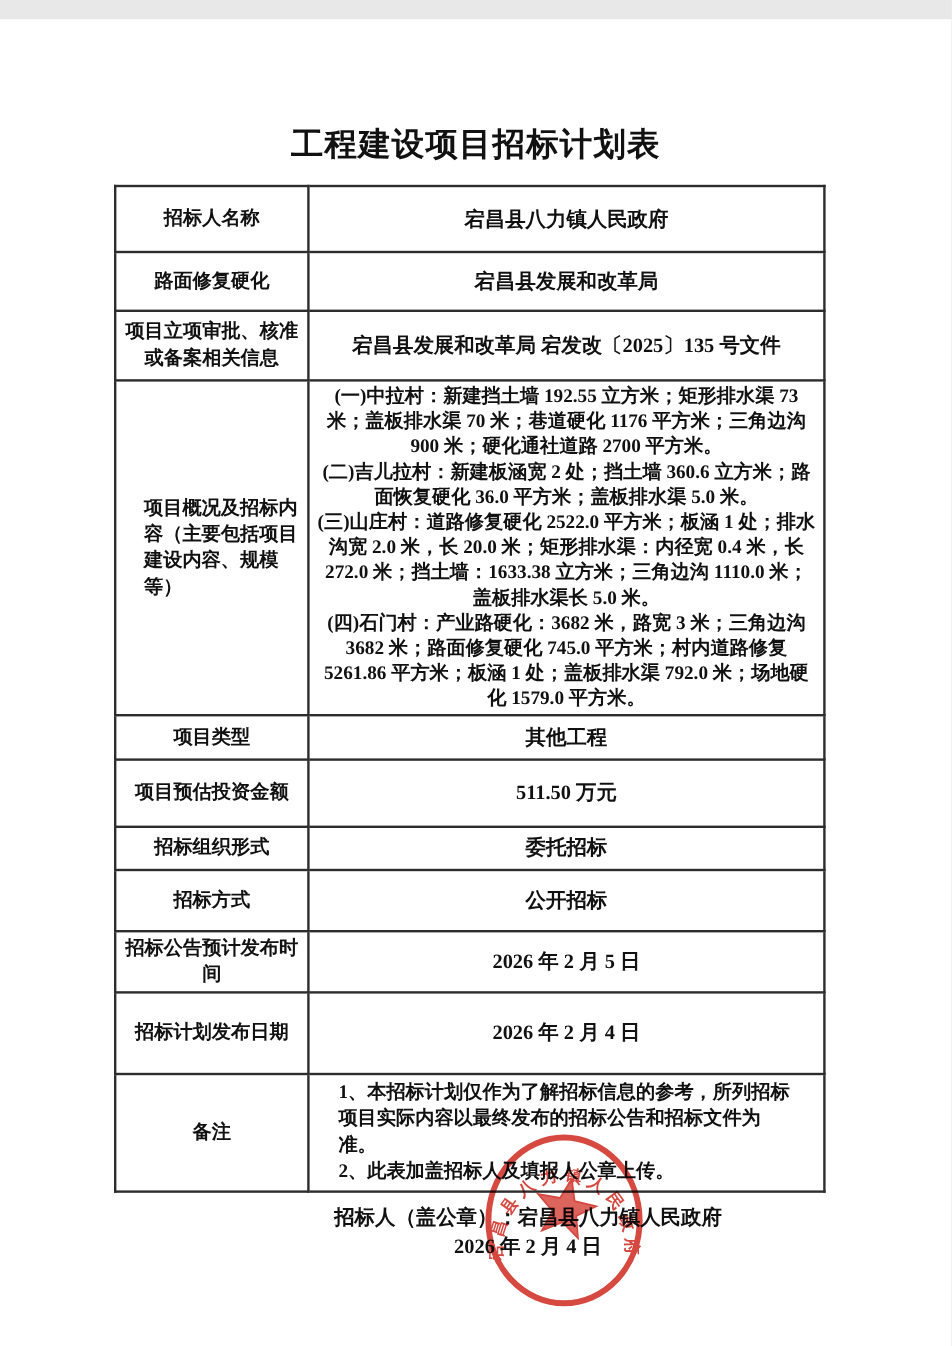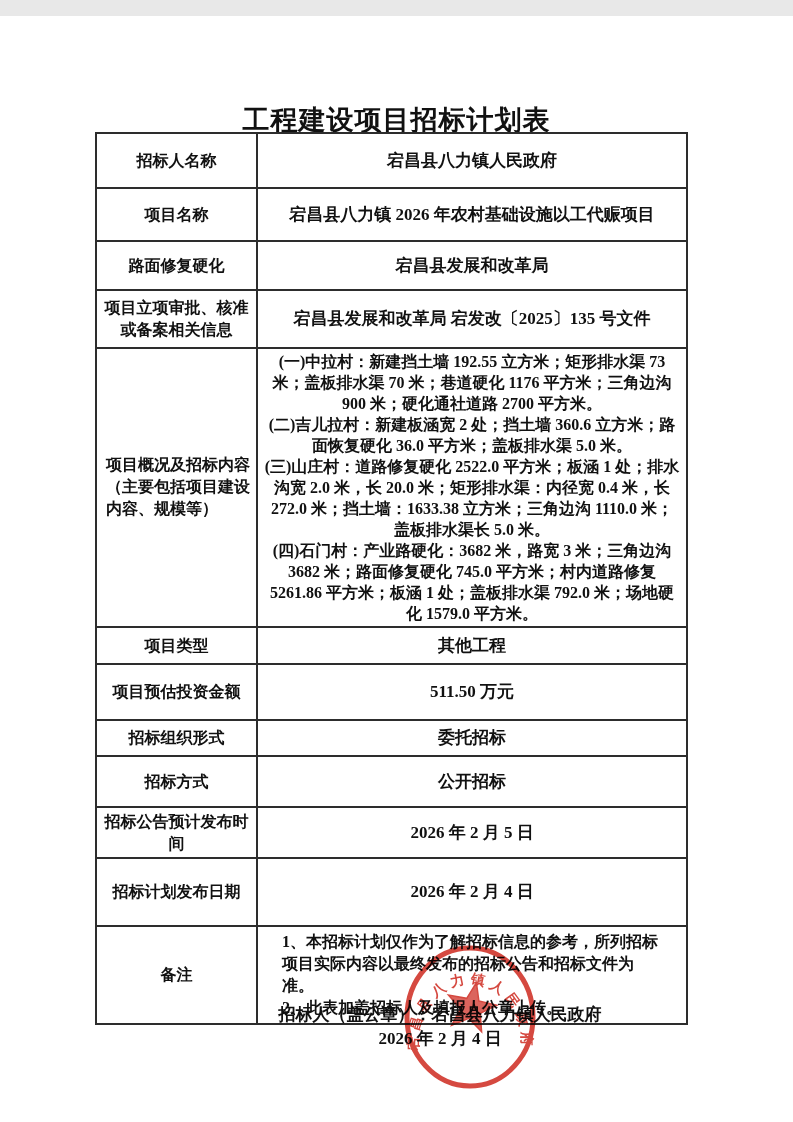--- a/index.html
+++ b/index.html
@@ -6,37 +6,37 @@
   .page {
     position:relative; width:793px; height:1122px; margin:16px auto;
     background:#ffffff; overflow:hidden;
     font-family:"Liberation Serif","DejaVu Serif",serif; color:#111;
   }
   .doc-title {
     position:absolute; top:86px; left:0; width:100%;
     text-align:center; font-size:27px; font-weight:700; letter-spacing:1px;
   }
   table.plan {
-    position:absolute; left:95px; top:116px; width:591px;
+    position:absolute; left:95px; top:138px; width:591px;
     border-collapse:collapse; table-layout:fixed;
   }
   table.plan th, table.plan td {
     border:2px solid #2d2d2d; font-weight:700; vertical-align:middle;
     overflow:hidden;
   }
   table.plan th {
     font-size:16px; text-align:center; padding:2px 5px; line-height:22px;
     font-weight:700;
   }
   table.plan td {
     font-size:17px; text-align:center; padding:2px 8px; line-height:22px;
   }
   .multi { white-space:pre-line; }
   tr.r-overview td { font-size:16px; line-height:21px; padding:2px 5px; }
-  tr.r-overview th { text-align:left; padding-left:9px;font-family:Liberation Mono, monospace; }
+  tr.r-overview th { text-align:left; padding-left:23px; }
   tr.r-remark td { font-size:16px; line-height:22px; text-align:left; padding:4px 24px; }
   .footer {
     position:absolute; left:160px; top:987px; width:560px;
     text-align:center; font-size:17px; font-weight:700; line-height:24px;
   }
   .seal {
     position:absolute; left:400px; top:926px; width:140px; height:150px;
     mix-blend-mode:multiply; opacity:0.88; pointer-events:none;
   }
 </style>
@@ -49,24 +49,20 @@
 
   <table class="plan">
     <colgroup>
         <col style="width:161px">
         <col style="width:430px">
       </colgroup>
     <tbody>
         <tr style="height:55px">
       <th>招标人名称</th>
       <td>宕昌县八力镇人民政府</td>
-    </tr>
-    <tr style="height:53px">
-      <th>项目名称</th>
-      <td>宕昌县八力镇 2026 年农村基础设施以工代赈项目</td>
     </tr>
     <tr style="height:49px">
       <th>路面修复硬化</th>
       <td>宕昌县发展和改革局</td>
     </tr>
     <tr style="height:58px">
       <th>项目立项审批、核准或备案相关信息</th>
       <td>宕昌县发展和改革局 宕发改〔2025〕135 号文件</td>
     </tr>
     <tr style="height:256px" class="r-overview">

